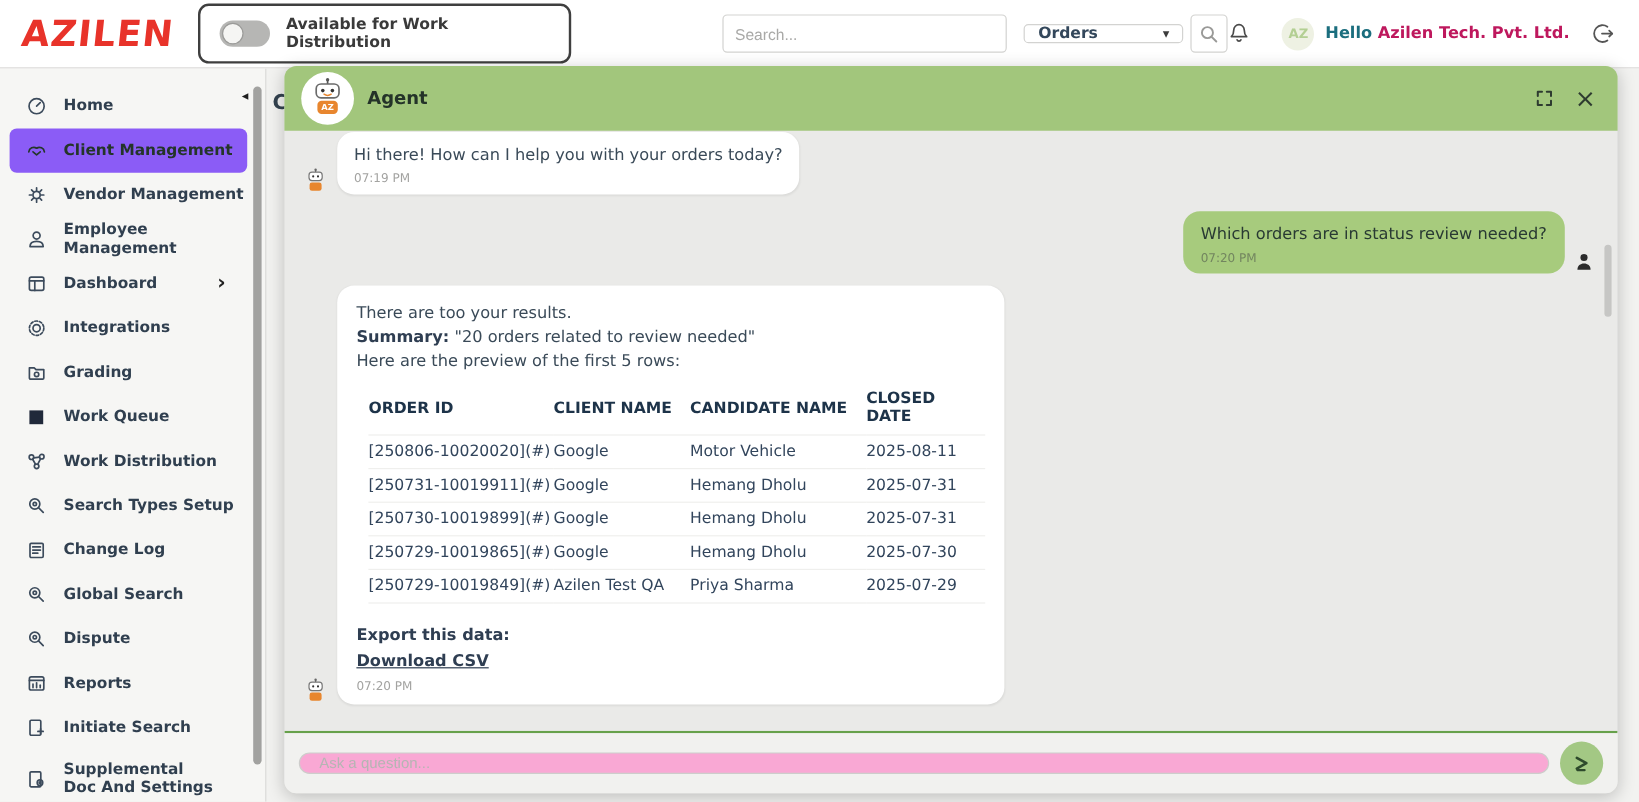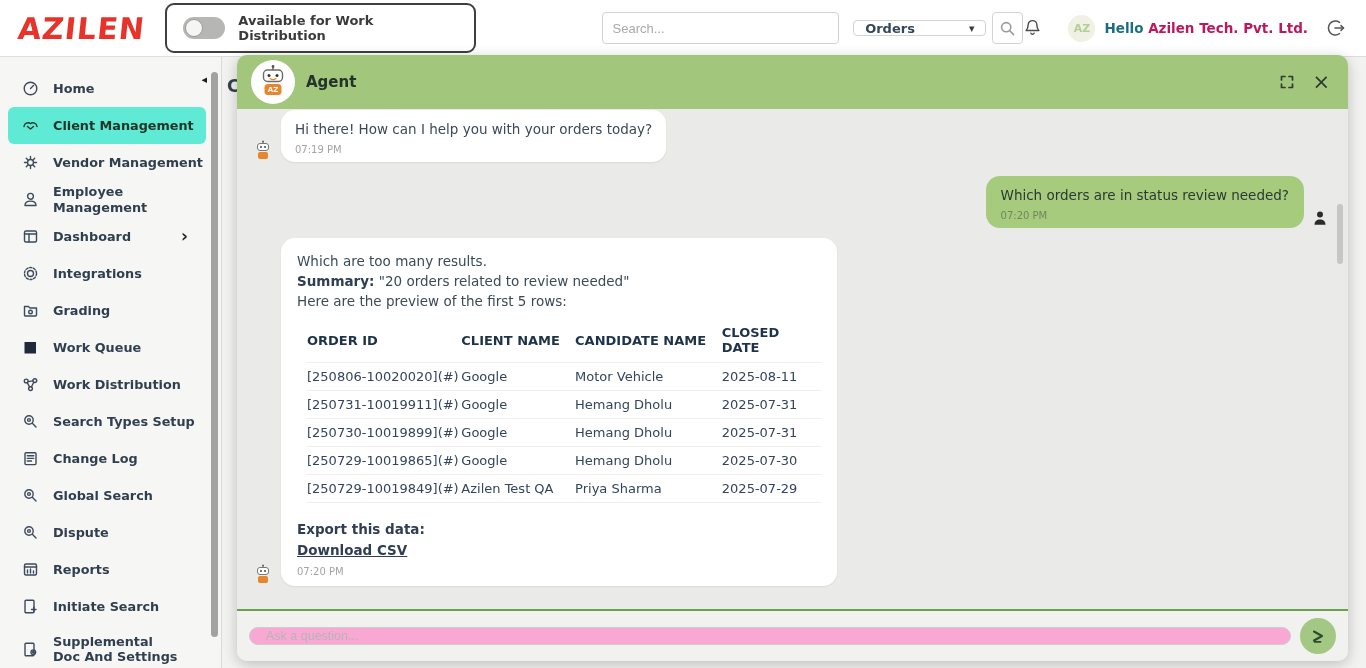--- a/index.html
+++ b/index.html
@@ -33,21 +33,21 @@
   .greeting .org { color:#be185d; }
   .logout { margin-left:18px; margin-right:4px; }
 
   
   .sidebar { position:absolute; left:0; top:57px; width:222px; height:611px; background:#f6f6f4;
              border-right:1px solid #d9d9d7; padding-top:13px; z-index:4; }
   .collapse-arrow { position:absolute; top:16px; right:14px; font-size:11px; color:#1e1e1e; cursor:pointer; }
   .si { height:37px; display:flex; align-items:center; gap:14px; margin:0 15px 0 8px; padding-left:14px;
         border-radius:6px; cursor:pointer; }
   .si .lbl { font-size:12.8px; font-weight:700; color:#303f4f; line-height:1.2; }
-  .si.active { background:#5eead4; }
+  .si.active { background:#8b5cf6; }
   .si.active .lbl { color:#243528; }
   .si svg { width:17px; height:17px; flex:0 0 17px; stroke:#3c4b5c; fill:none; stroke-width:1.4;
             stroke-linecap:round; stroke-linejoin:round; }
   .si.active svg { stroke:#24372a; }
   .si .chev { margin-left:auto; margin-right:18px; font-size:17px; font-weight:800; color:#222; line-height:1; }
   .si.two-line { height:48px; }
   .side-scrollbar { position:absolute; right:3px; top:15px; width:7px; height:565px; background:#a2a2a0; border-radius:4px; }
 
   
   .behind-letter { position:absolute; left:227px; top:76px; z-index:6; font-size:17px; font-weight:700; color:#33424f; }
@@ -371,21 +371,21 @@
         <svg width="20" height="22" viewBox="0 0 20 22">
           <line x1="10" y1="1.5" x2="10" y2="3.5" stroke="#666" stroke-width="1"></line>
             <circle cx="10" cy="1.5" r="1" fill="#666"></circle>
           <rect x="4.5" y="3.5" width="11" height="7" rx="2.5" fill="#fff" stroke="#777" stroke-width="1"></rect>
           <circle cx="8" cy="7" r="0.9" fill="#333"></circle>
             <circle cx="12" cy="7" r="0.9" fill="#333"></circle>
           <rect x="5" y="12" width="10" height="7" rx="2" fill="#e8862e"></rect>
         </svg>
       </span>
       <div class="bubble results">
-        <div class="r-line">Which are too many results.</div>
+        <div class="r-line">There are too your results.</div>
         <div class="r-line"><b>Summary:</b><span> "20 orders related to review needed"</span></div>
         <div class="r-line">Here are the preview of the first 5 rows:</div>
 
         <table class="r-table">
           <thead>
             <tr>
               <th class="col-id">ORDER ID</th>
               <th class="col-client">CLIENT NAME</th>
               <th class="col-cand">CANDIDATE NAME</th>
               <th class="col-date">CLOSED DATE</th>

